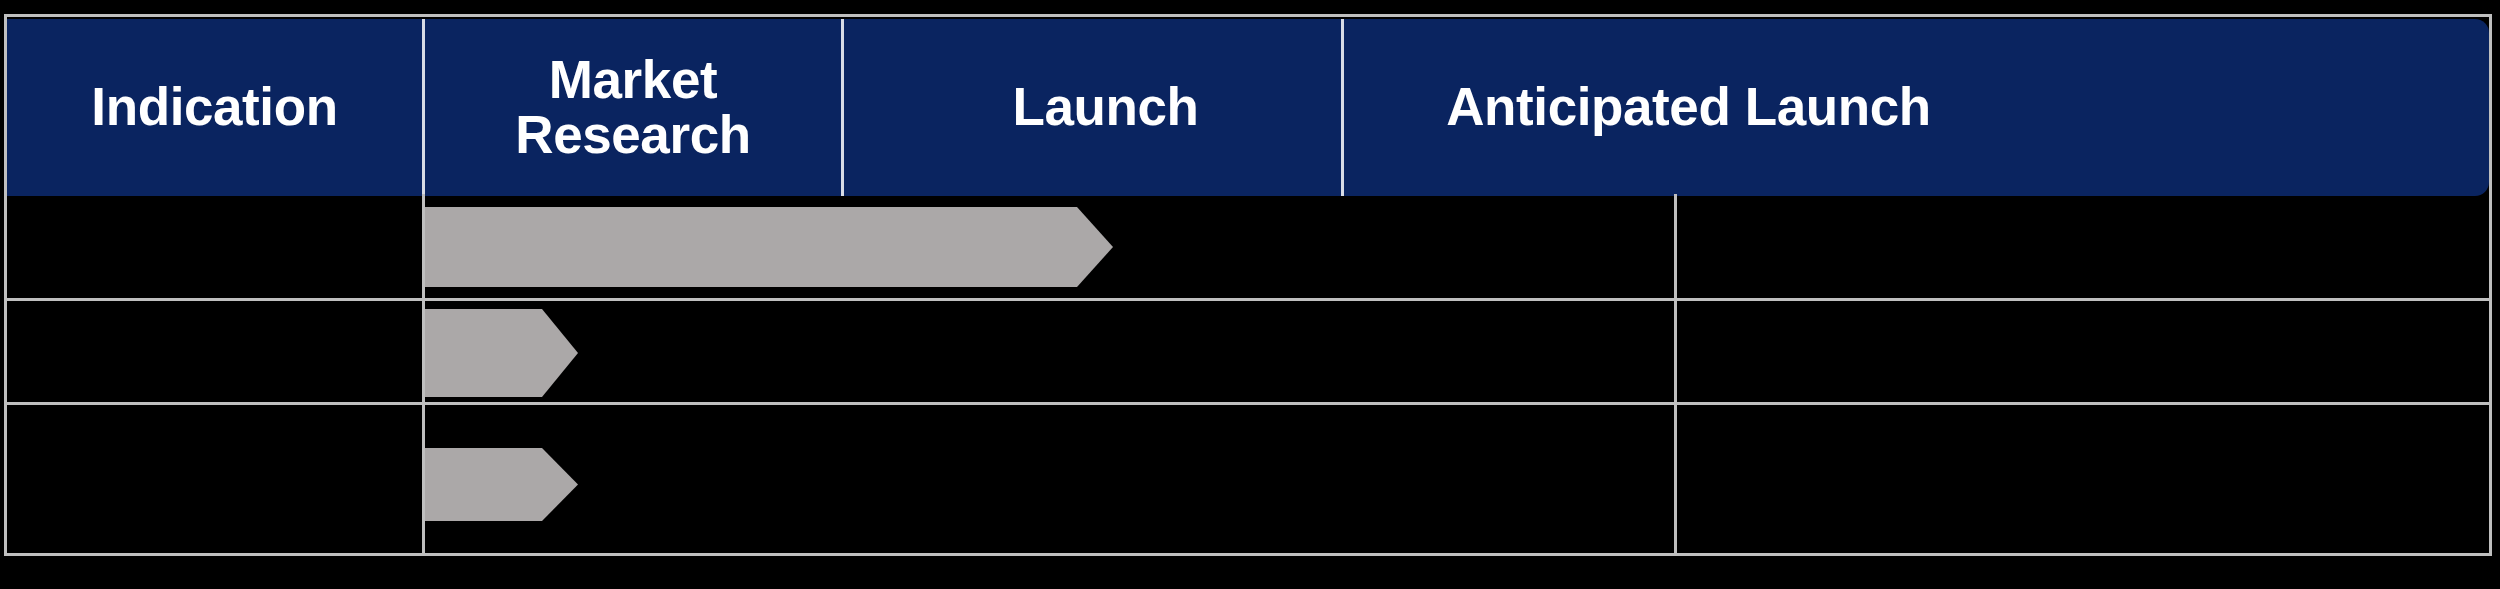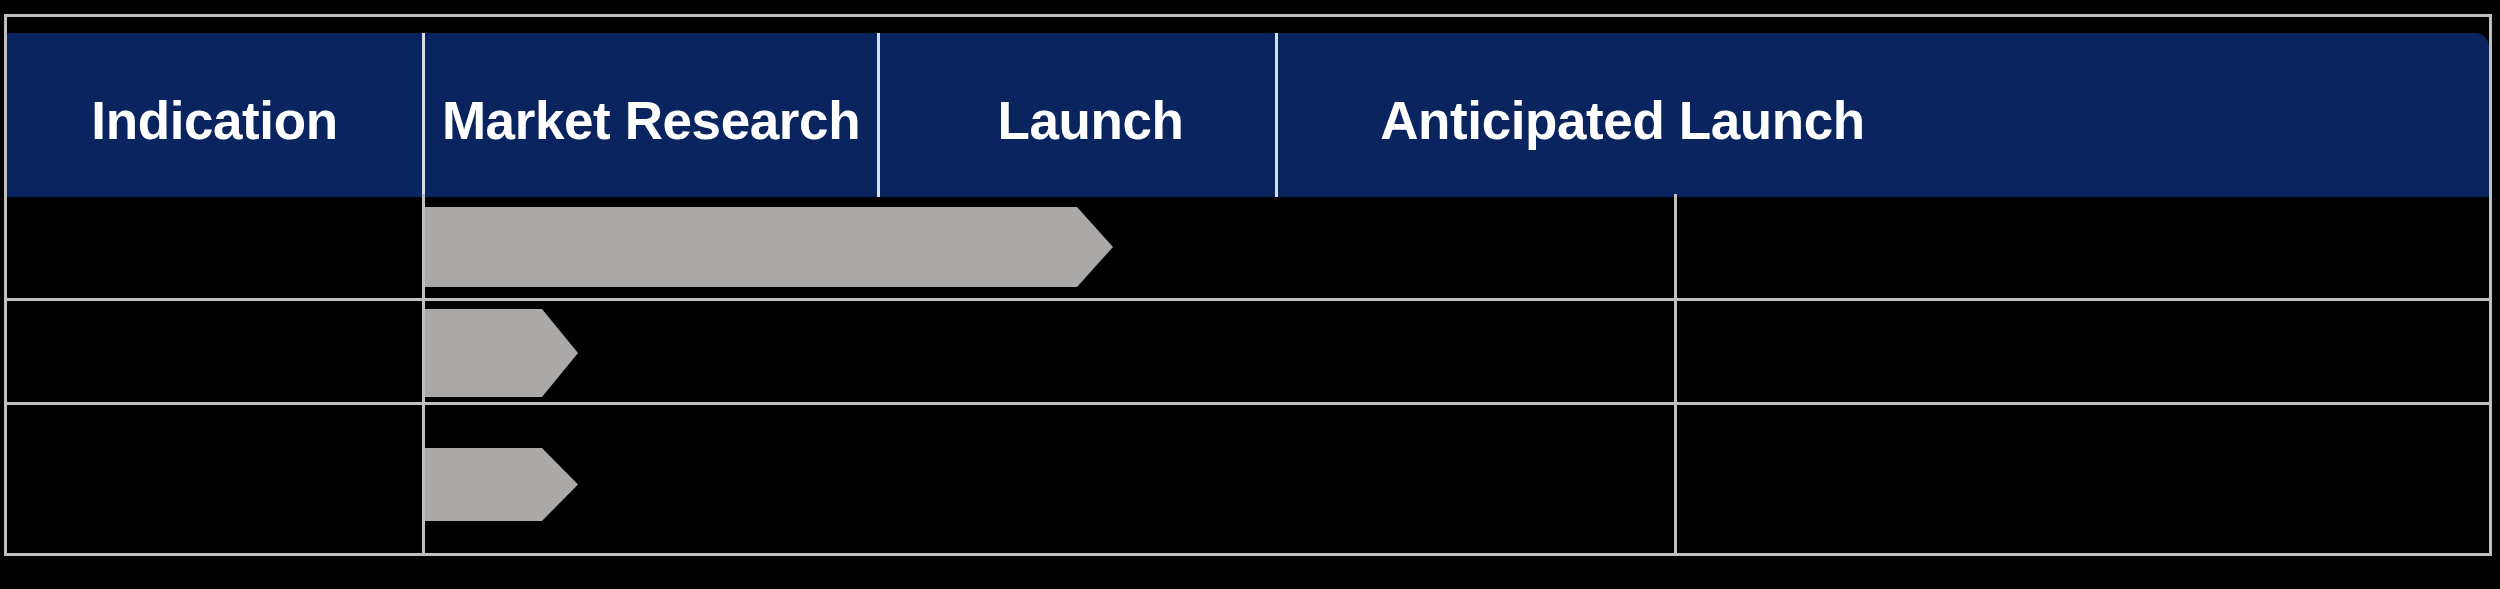--- a/index.html
+++ b/index.html
@@ -30,21 +30,21 @@
     height: 542px;
     box-sizing: border-box;
     border: 3px solid #BFBFBF;
     background: #000000;
   }
 
   
   .header-row {
     position: absolute;
     left: 0px;
-    top: 16px;
+    top: 2px;
     width: 2482px;
     height: 177px;
     background: #0A2460;
     display: flex;
     align-items: center;
     border-radius: 14px;
   }
   .header-cell {
     height: 177px;
     box-sizing: border-box;
@@ -58,23 +58,23 @@
     line-height: 1.02;
     letter-spacing: -0.4px;
     padding: 0 6px;
     background: #0A2460;
     position: relative;
   }
   .header-cell + .header-cell {
     border-left: 3px solid #D8DCE6;
   }
   .hc-indication   { width: 415px; }
-  .hc-market       { width: 455px; justify-content: center; }
+  .hc-market       { width: 419px; justify-content: center; }
   .hc-development  { width: 418px; }
-  .hc-launch       { width: 398px; padding-left: 32px; }
+  .hc-launch       { width: 500px; padding-left: 32px; }
   .hc-anticipated  { width: 692px; }
 
   .hdr-text { display: block; }
 
   
   .body-rows {
     position: absolute;
     left: 0px;
     top: 177px;
     width: 2482px;

